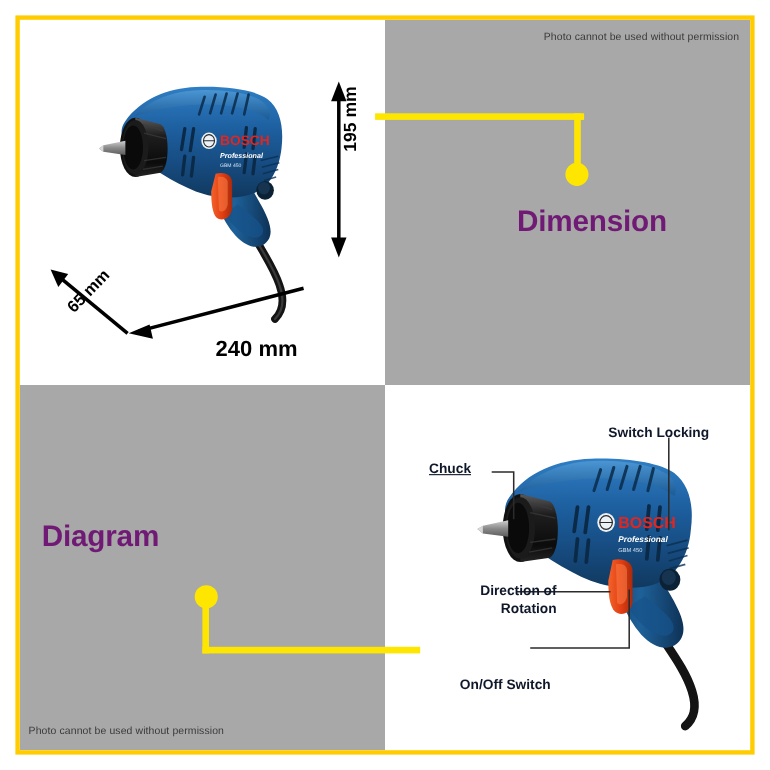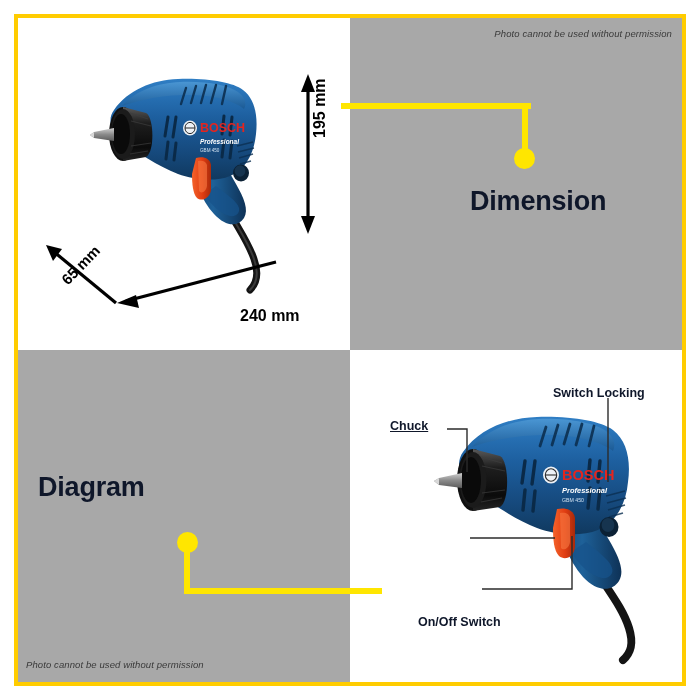--- a/index.html
+++ b/index.html
@@ -39,33 +39,32 @@
   }
   .q-tl { left: 0;     top: 0;     background: #ffffff; }
   .q-tr { left: 332px; top: 0;     background: #a8a8a8; }
   .q-bl { left: 0;     top: 332px; background: #a8a8a8; padding-left: 14px; }
   .q-br { left: 332px; top: 332px; background: #ffffff; }
 
   
   .watermark {
     position: absolute;
     font-family: "Liberation Sans", sans-serif;
-    font-style: italic;
     font-size: 9.5px;
     color: #3a3a3a;
     white-space: nowrap;
     letter-spacing: .1px;
   }
   .wm-tr { right: 10px; top: 10px; }
   .wm-bl { left: 8px; bottom: 12px; }
 
   
   .section-label {
     position: absolute;
-    color: #0f172a;
+    color: #701a75;
     font-weight: bold;
     font-size: 27px;
     letter-spacing: -0.2px;
     white-space: nowrap;
   }
   .lbl-dimension { left: 120px; top: 168px; }
   .lbl-diagram   { left: 20px;  top: 122px; }
 
   
   .conn { position: absolute; background: #FFE600; z-index: 12; }
@@ -116,21 +115,21 @@
     color: #000000;
     white-space: nowrap;
     z-index: 14;
   }
   .t-195 {
     left: 293px; top: 120px;
     font-size: 16px;
     transform: rotate(-90deg);
     transform-origin: left top;
   }
-  .t-240 { left: 178px; top: 289px; font-size: 16px; margin-left: 44px; }
+  .t-240 { left: 178px; top: 289px; font-size: 20px; }
   .t-65 {
     left: 40px; top: 258px;
     font-size: 15px;
     transform: rotate(-46deg);
     transform-origin: left top;
   }
 </style>
 </head>
 <body>
 
@@ -400,20 +399,24 @@
           <path d="M132,239 L222,239 L222,186"></path>
         </g>
       </svg>
 
     </div>
 
   </div>
 
   <div class="callout c-switch-locking">Switch Locking</div>
   <div class="callout c-chuck">Chuck</div>
+  <div class="callout c-direction two-line">
+    <span>Direction of</span><br>
+    <span>Rotation</span>
+  </div>
   <div class="callout c-onoff">On/Off Switch</div>
 
   <div class="conn dim-h"></div>
   <div class="conn dim-v"></div>
   <div class="conn-dot dim-dot"></div>
 
   <div class="conn-dot dia-dot"></div>
   <div class="conn dia-v"></div>
   <div class="conn dia-h"></div>
 

